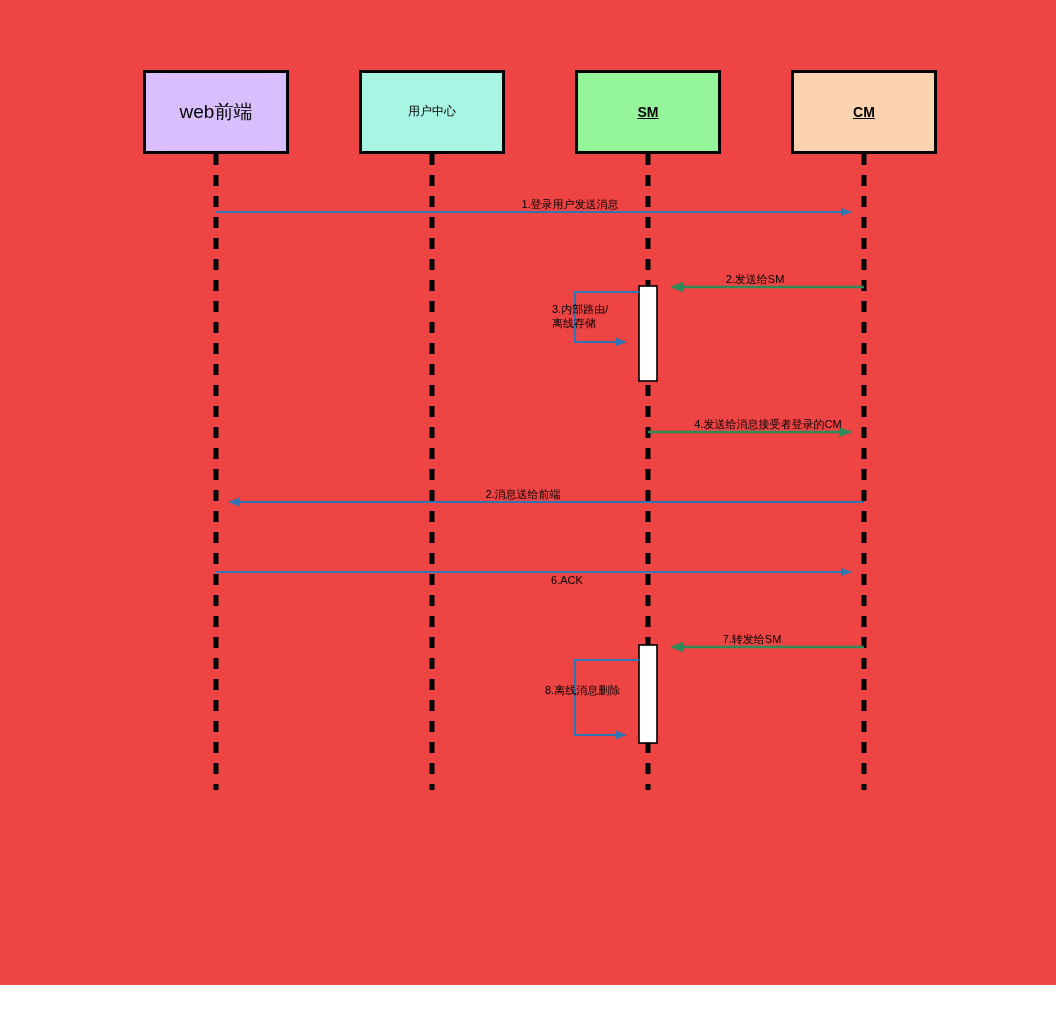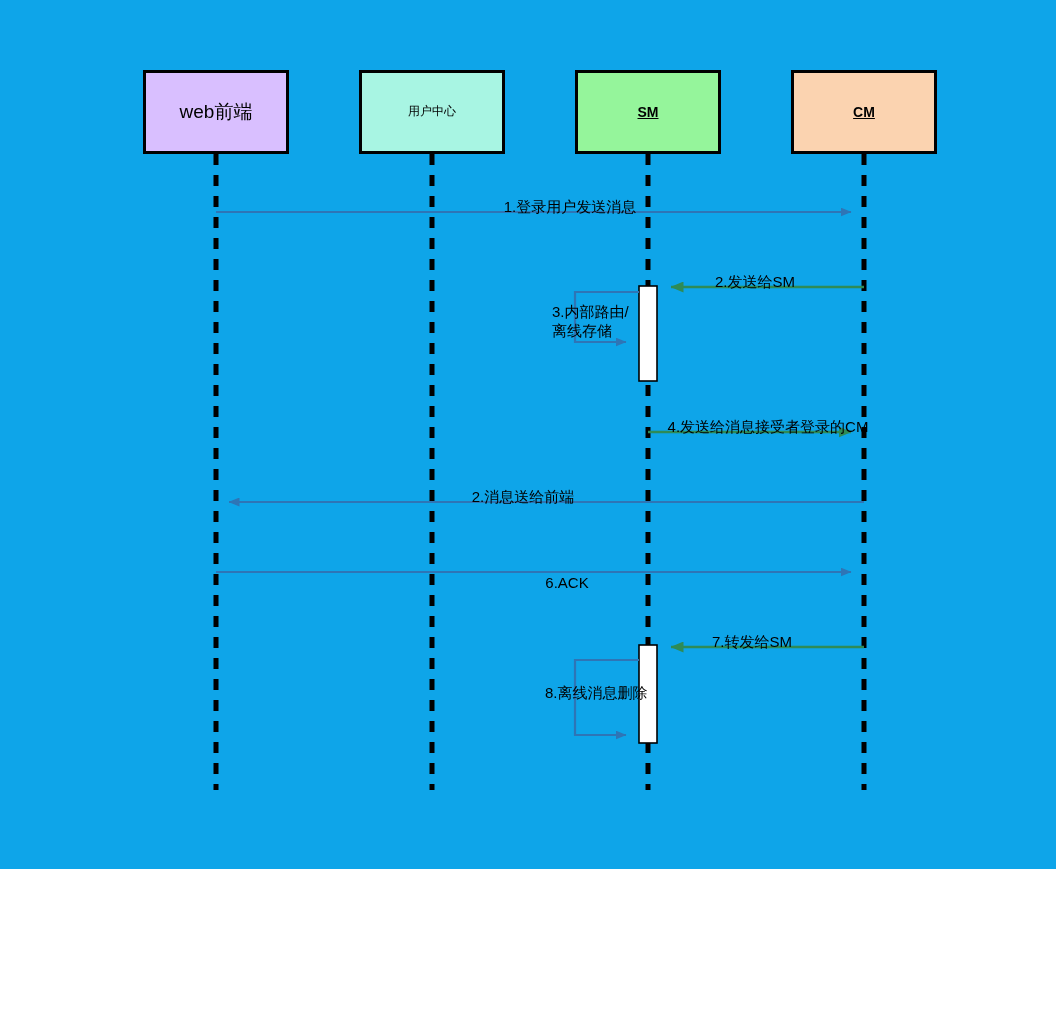--- a/index.html
+++ b/index.html
@@ -9,22 +9,22 @@
   }
   body {
     font-family: "Liberation Sans", "DejaVu Sans", sans-serif;
     width: 1056px;
     height: 1009px;
     overflow: hidden;
   }
   #canvas {
     position: relative;
     width: 1056px;
-    height: 869px;
-    background: #0ea5e9;
+    height: 985px;
+    background: #ef4444;
   }
   #diagram-svg {
     position: absolute;
     left: 0;
     top: 0;
     width: 1056px;
     height: 1009px;
   }
   
   .participant-box {
@@ -52,21 +52,21 @@
   }
   .p-bold-underline {
     font-size: 14px;
     font-weight: bold;
     text-decoration: underline;
   }
   
   .msg-label {
     position: absolute;
     color: #000000;
-    font-size: 15px;
+    font-size: 11px;
     line-height: 1.25;
     white-space: pre;
     text-align: center;
   }
   .msg-label.left-align {
     text-align: left;
   }
 </style>
 </head>
 <body>

